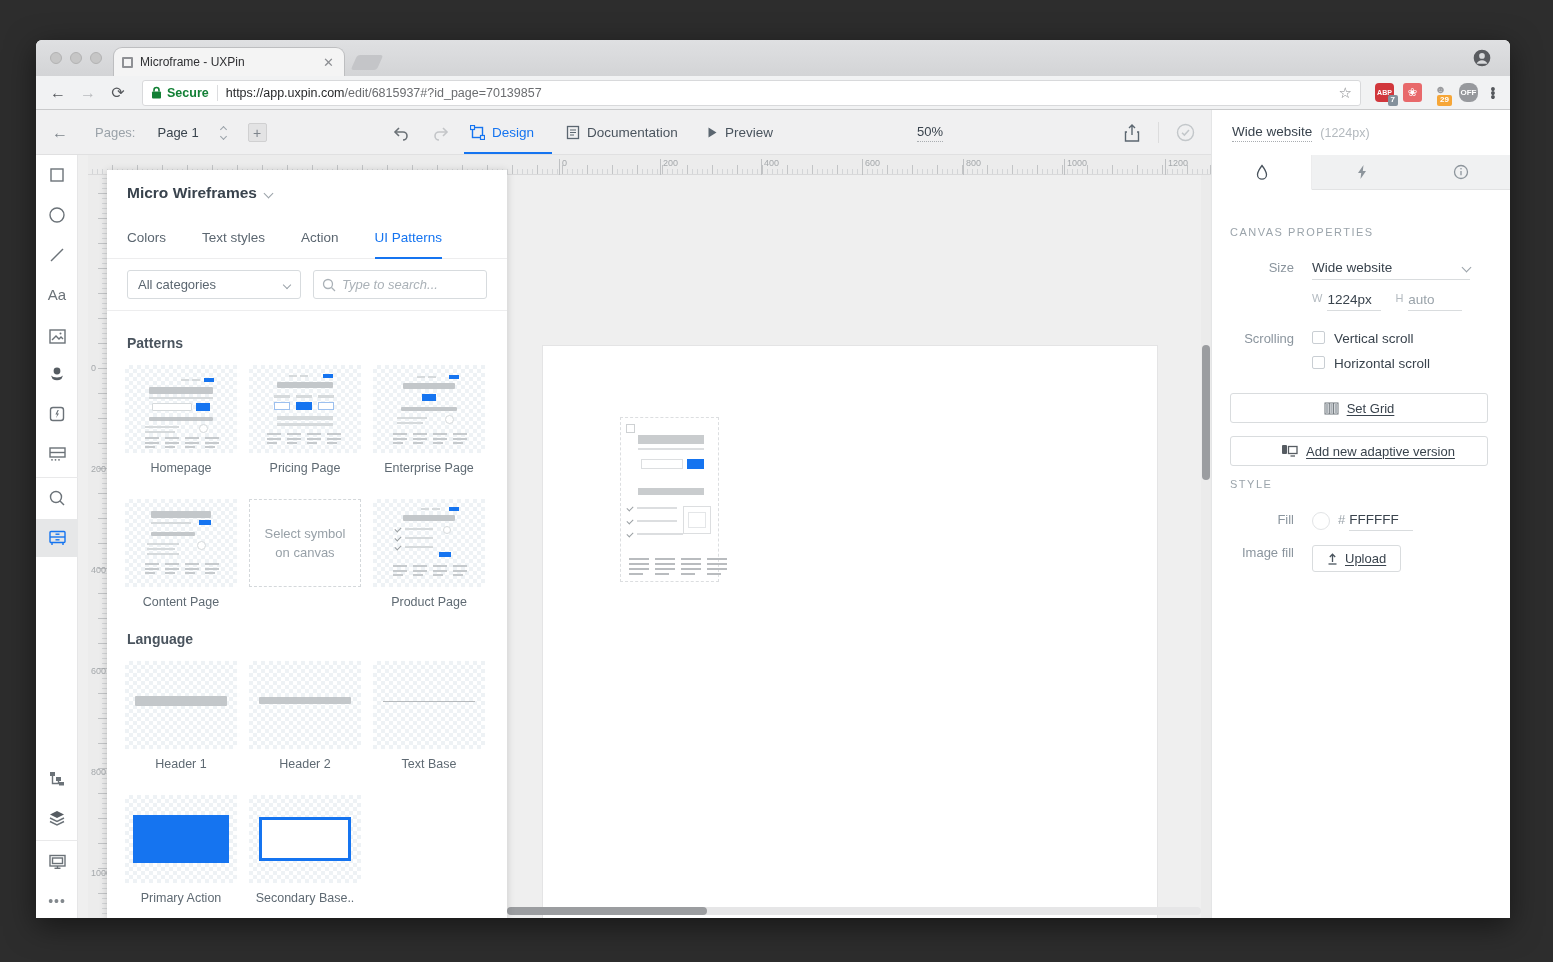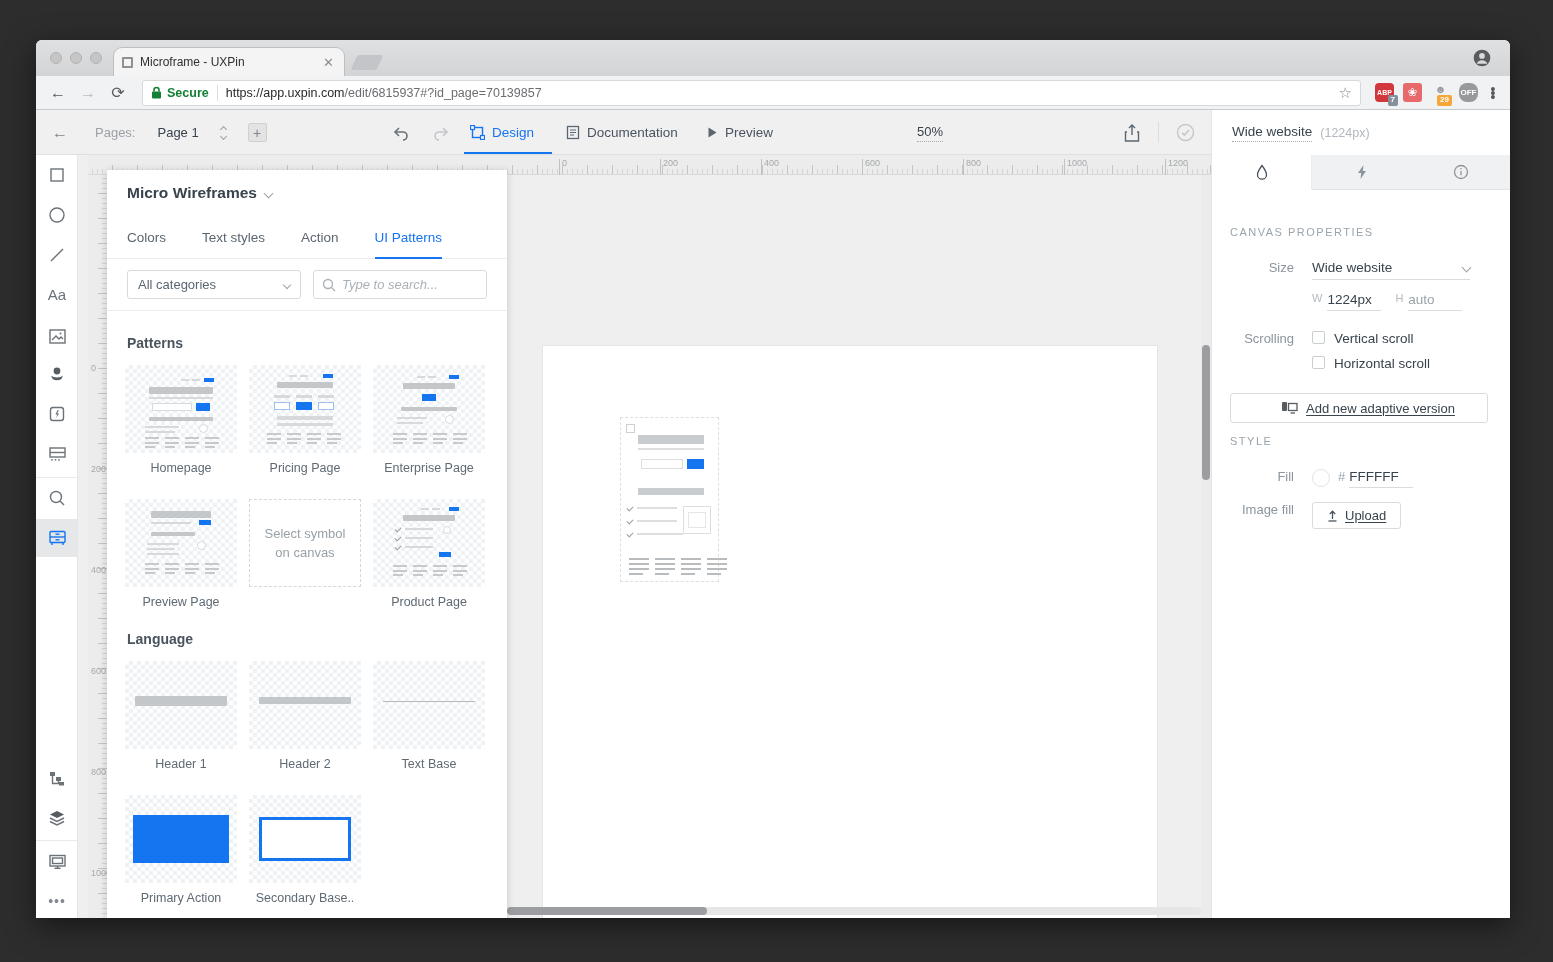--- a/index.html
+++ b/index.html
@@ -611,21 +611,21 @@
                       <i></i>
                       <i></i>
                     </span>
                     <span class="c">
                       <i></i>
                       <i></i>
                       <i></i>
                     </span>
                   </div>
               </div>
-              <div class="tile-label">Preview Page</div>
+              <div class="tile-label">Content Page</div>
             </div>
             <div class="tile-w">
               <div class="tile dashed">Select symbol on canvas</div>
             </div>
             <div class="tile-w">
               <div class="tile">
                 <div class="t t-lite" style="left:48px;top:9px;width:8px;height:2px;"></div>
                   <div class="t t-lite" style="left:59px;top:9px;width:8px;height:2px;"></div>
                   <div class="t t-blue" style="left:76px;top:8px;width:10px;height:4px;"></div>
                 <div class="t t-bar" style="left:30px;top:16px;width:52px;height:6px;"></div>
@@ -745,20 +745,31 @@
           <span class="rp-label">Scrolling</span>
           <span class="cb"></span>
           <span class="cb-label">Vertical scroll</span>
         </div>
         <div class="rp-row" style="margin-bottom:22px;">
           <span class="rp-label"></span>
           <span class="cb"></span>
           <span class="cb-label">Horizontal scroll</span>
         </div>
 
+        <div class="rp-btn">
+          <svg width="15" height="13" viewBox="0 0 15 13">
+              <rect x="1" y="1" width="13" height="11" fill="none" stroke="#6b7278"></rect>
+              <line x1="5.3" y1="1" x2="5.3" y2="12" stroke="#6b7278"></line>
+              <line x1="9.6" y1="1" x2="9.6" y2="12" stroke="#6b7278"></line>
+              <rect x="2" y="2" width="2.4" height="9" fill="#aeb4b9"></rect>
+              <rect x="6.3" y="2" width="2.4" height="9" fill="#aeb4b9"></rect>
+              <rect x="10.6" y="2" width="2.4" height="9" fill="#aeb4b9"></rect>
+            </svg>
+          <span class="lbl">Set Grid</span>
+        </div>
         <div class="rp-btn" style="margin-bottom:10px;padding-left:18px;">
           <svg width="17" height="14" viewBox="0 0 17 14">
               <rect x="1" y="1" width="5" height="9" rx="1" fill="#565c62"></rect>
               <rect x="7.5" y="2.5" width="8.5" height="7" fill="none" stroke="#565c62" stroke-width="1.3"></rect>
               <line x1="9.5" y1="12" x2="14" y2="12" stroke="#565c62" stroke-width="1.3"></line>
             </svg>
           <span class="lbl">Add new adaptive version</span>
         </div>
 
         <div class="rp-sec">STYLE</div>

